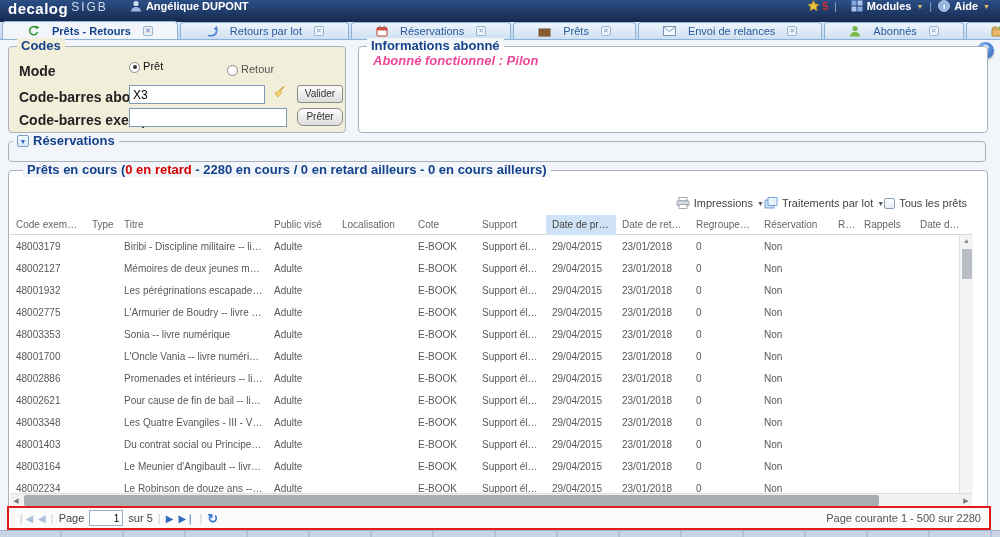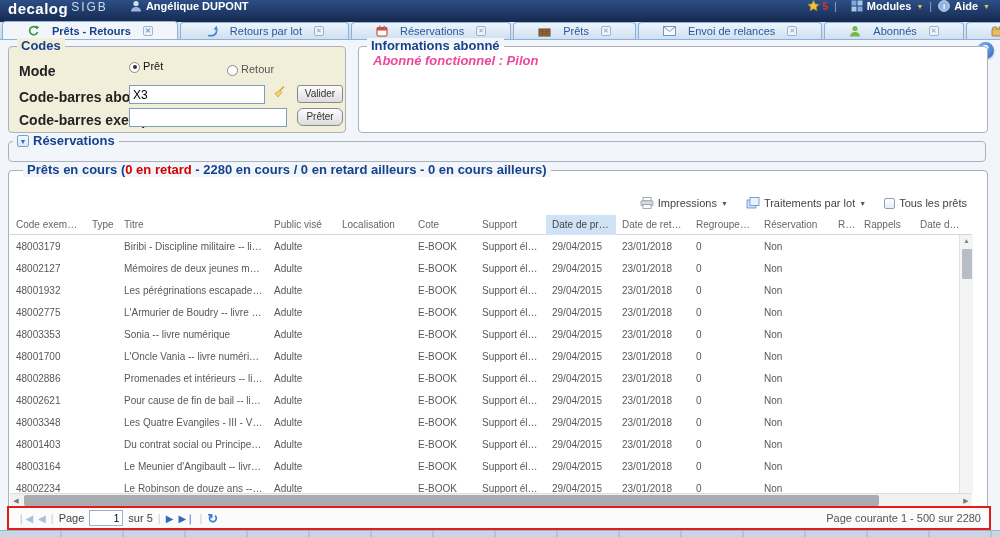--- a/index.html
+++ b/index.html
@@ -51,21 +51,21 @@
   .btn { position:absolute; width:46px; height:18px; background:linear-gradient(#fdfdfd,#dcdcdc); border:1px solid #8a8a8a;
     border-radius:3px; font-size:10px; color:#333; text-align:center; line-height:16px; }
   .mode-pret { font-size:11px; color:#111; }
   .mode-retour { font-size:11px; color:#555; }
   .abonne-msg { position:absolute; left:14px; top:6px; font-size:13px; font-weight:bold; font-style:italic; color:#ec4899; }
   .toggle-box { width:12px; height:12px; border:1px solid #7aa0c8; border-radius:2px; background:linear-gradient(#f4f9fe,#d9e8f6);
     color:#2f6bbf; font-size:7px; text-align:center; line-height:11px; }
   .loans-late { color:#d40000; }
 
   
-  .loans-toolbar { position:absolute; left:0; top:22px; width:958px; height:20px; display:flex; justify-content:flex-end; align-items:center; gap:18px; font-size:11px; color:#444; }
+  .loans-toolbar { position:absolute; left:0; top:22px; width:958px; height:20px; display:flex; justify-content:flex-end; align-items:center; font-size:11px; color:#444; }
   .tool-item { display:flex; align-items:center; gap:4px; }
   .tool-caret { font-size:7px; color:#556; }
   .checkbox { width:11px; height:11px; border:1px solid #8aa0b8; border-radius:2px; background:linear-gradient(#fff,#e7eef6); }
 
   
   .grid { position:absolute; left:1px; top:44px; width:962px; }
   .g-header { display:flex; height:20px; border-bottom:1px solid #d5d5d5; align-items:center; font-size:10px; color:#666; }
   .g-row { display:flex; height:22px; align-items:center; font-size:10px; color:#585858; background:#fff; }
   .rows-clip { position:absolute; left:1px; top:64px; width:962px; height:258px; overflow:hidden; }
   .cell { padding:0 4px 0 6px; overflow:hidden; white-space:nowrap; text-overflow:ellipsis; }

